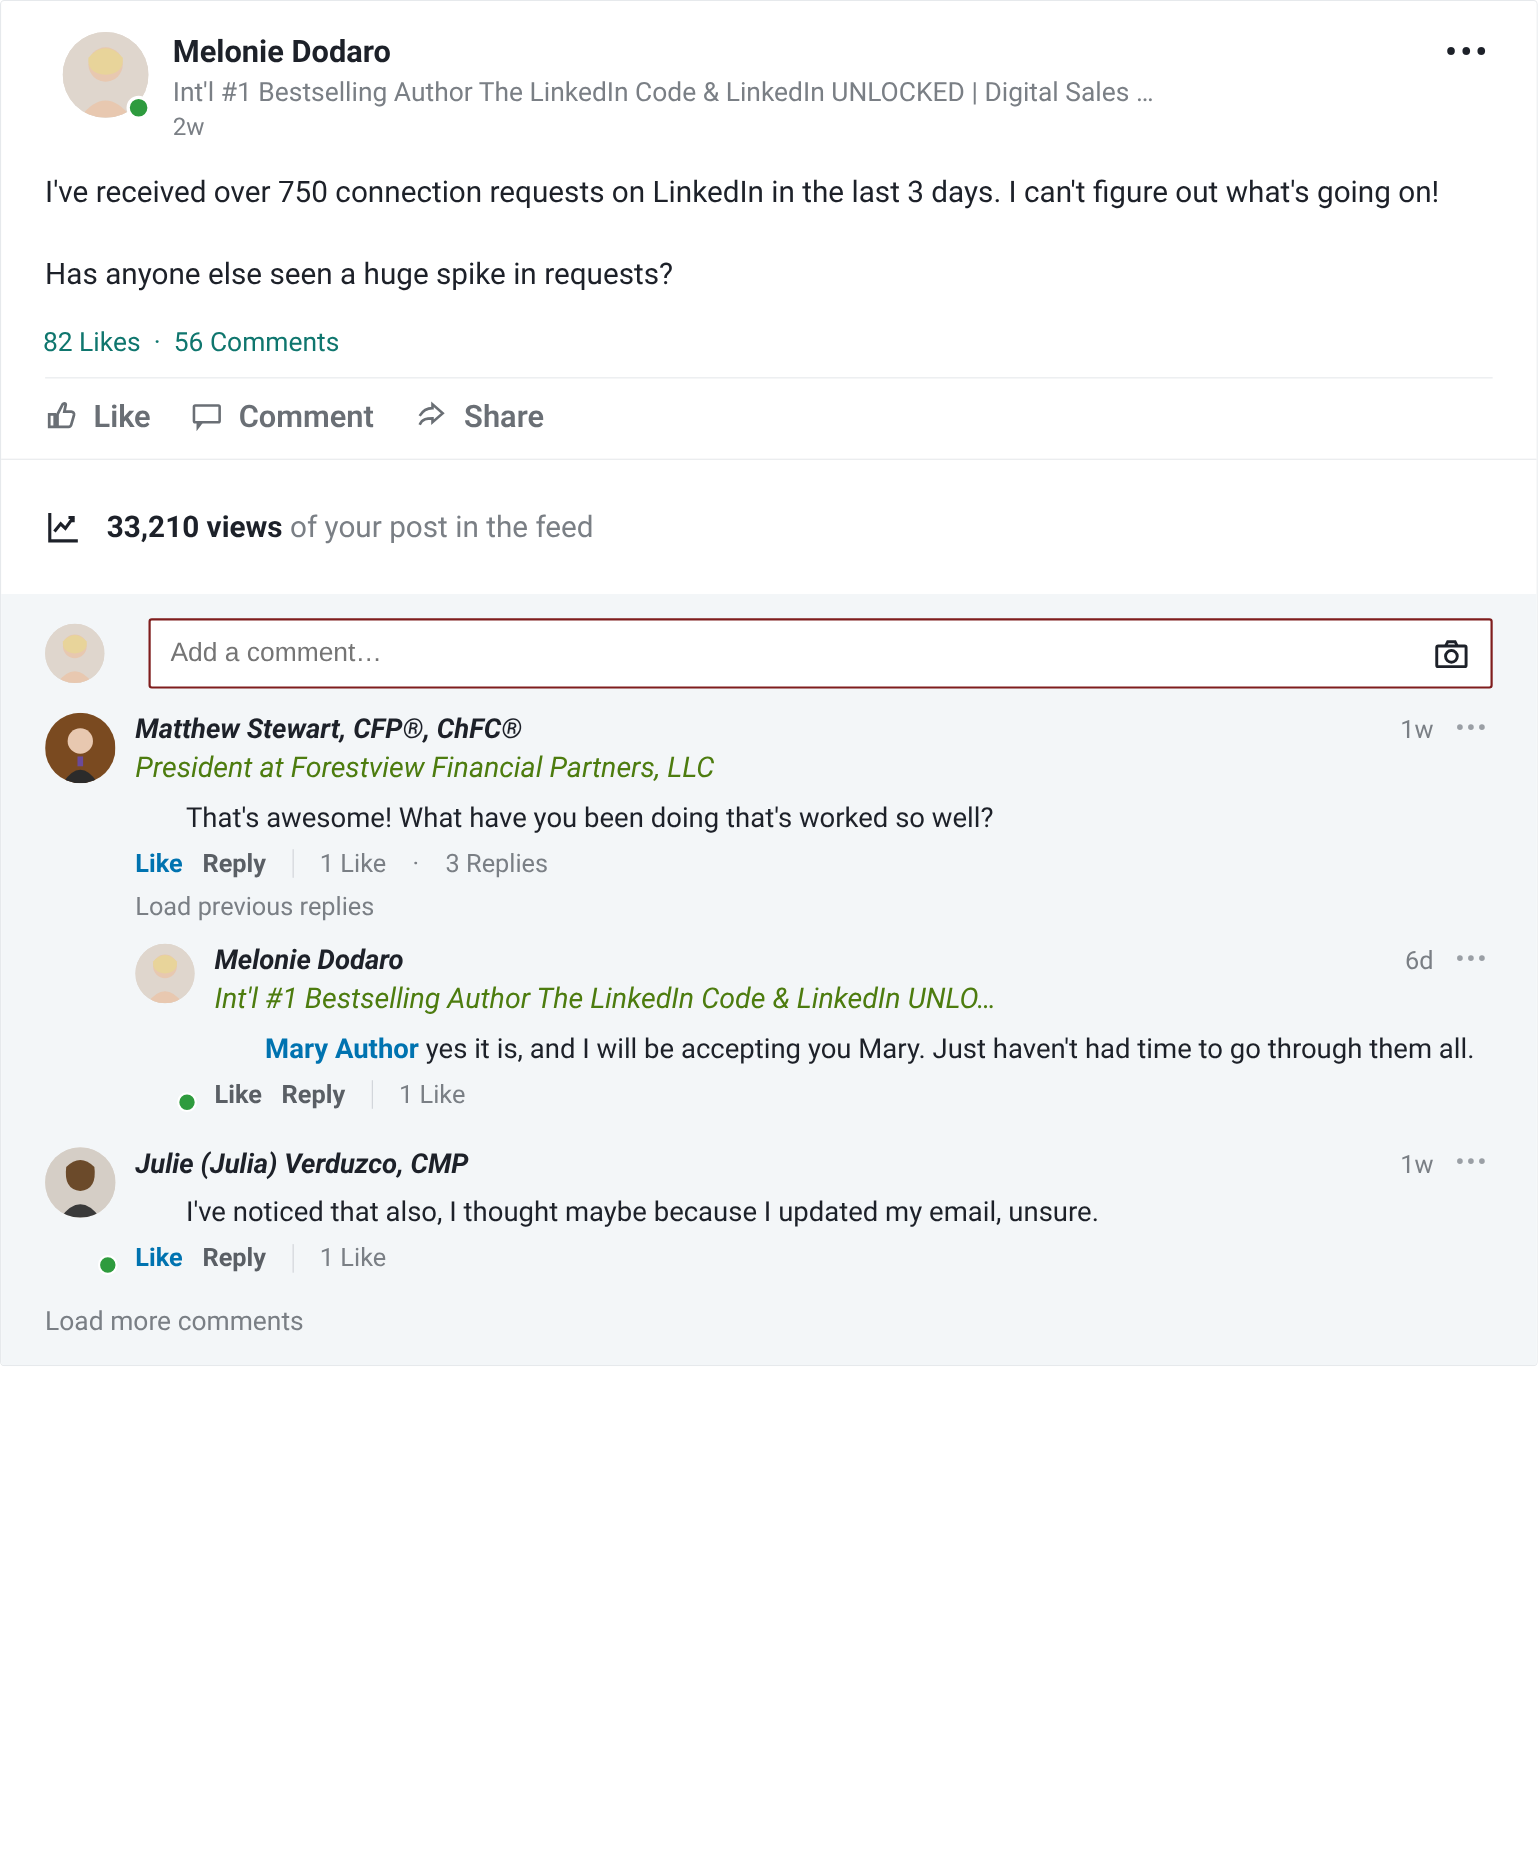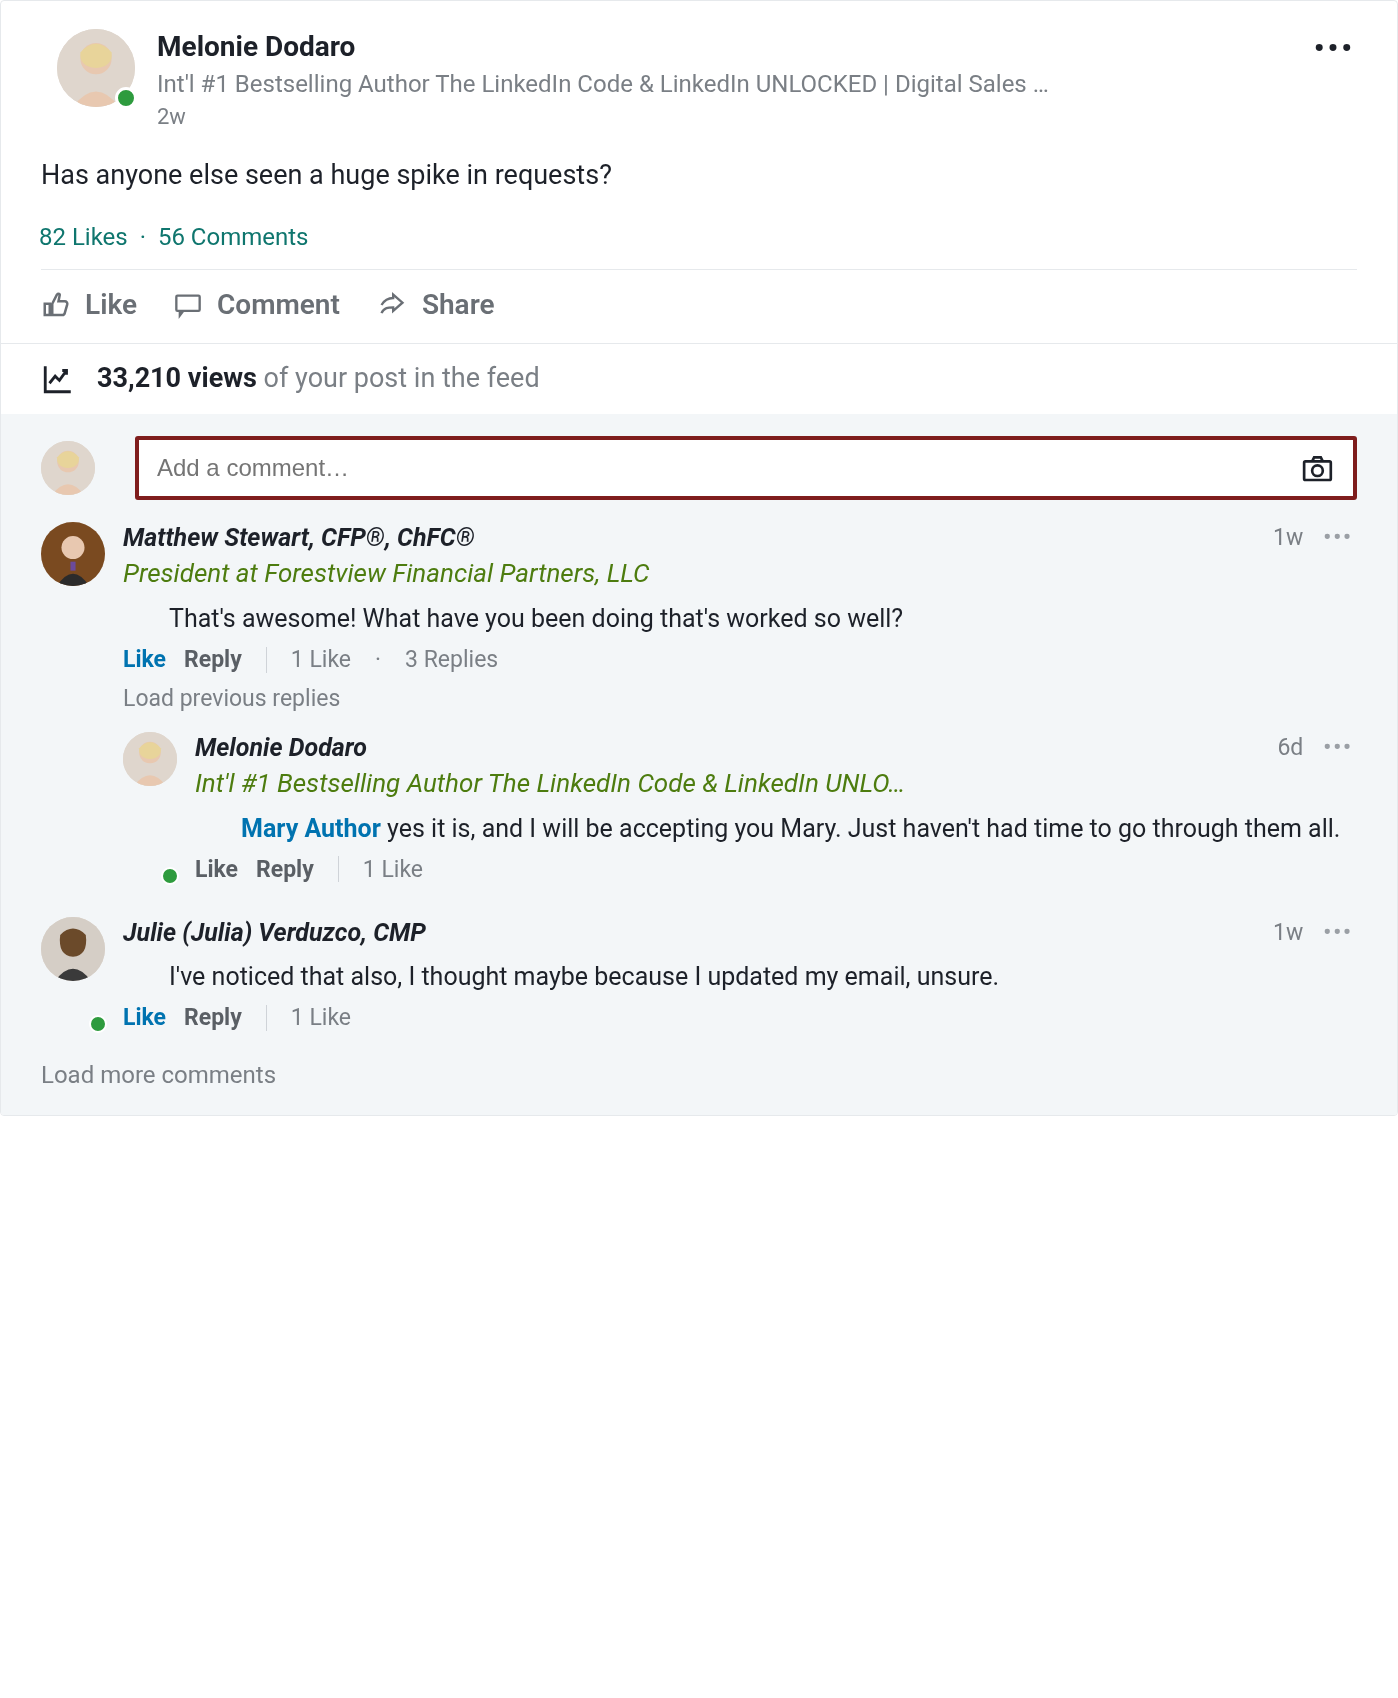--- a/index.html
+++ b/index.html
@@ -116,22 +116,23 @@
     align-items: center;
     gap: 14px;
     color: #6a6f75;
     font-size: 28px;
     font-weight: 600;
     cursor: pointer;
   }
   .action-btn svg { stroke: #6a6f75; fill: none; }
   .views-bar {
     border-top: 1px solid #e6e9ec;
-    padding: 18px 40px;
-    display: flex;
+    padding: 44px 40px;
+    display: flex;
+    align-items: center;
     gap: 22px;
     font-size: 27px;
     color: #7a7f85;
   }
   .views-bar b { color: #1d2129; font-weight: 700; }
   .comment-area {
     background: #f3f6f8;
     padding: 22px 40px 26px 40px;
   }
   .add-comment-row {
@@ -139,21 +140,21 @@
     align-items: center;
     gap: 18px;
     margin-bottom: 22px;
   }
   .comment-input {
     flex: 1;
     display: flex;
     align-items: center;
     justify-content: space-between;
     background: #fff;
-    border: 4px solid #7f1d1d;
+    border: 2px solid #7f1d1d;
     border-radius: 3px;
     height: 64px;
     padding: 0 18px;
   }
   .comment-input input {
     border: none;
     outline: none;
     font-size: 24px;
     color: #7a7f85;
     width: 100%;
@@ -263,20 +264,21 @@
       <div class="author-name">Melonie Dodaro</div>
       <div class="author-sub">Int'l #1 Bestselling Author The LinkedIn Code &amp; LinkedIn UNLOCKED | Digital Sales …</div>
       <div class="post-time">2w</div>
     </div>
     <div class="more-btn">
       <span>•••</span>
     </div>
   </div>
 
   <div class="post-body">
+    <p>I've received over 750 connection requests on LinkedIn in the last 3 days. I can't figure out what's going on!</p>
     <p>Has anyone else seen a huge spike in requests?</p>
   </div>
 
   <div class="post-stats">
     <span>82 Likes</span>
     <span class="stats-sep">·</span>
     <span>56 Comments</span>
   </div>
 
   <div class="divider"></div>

